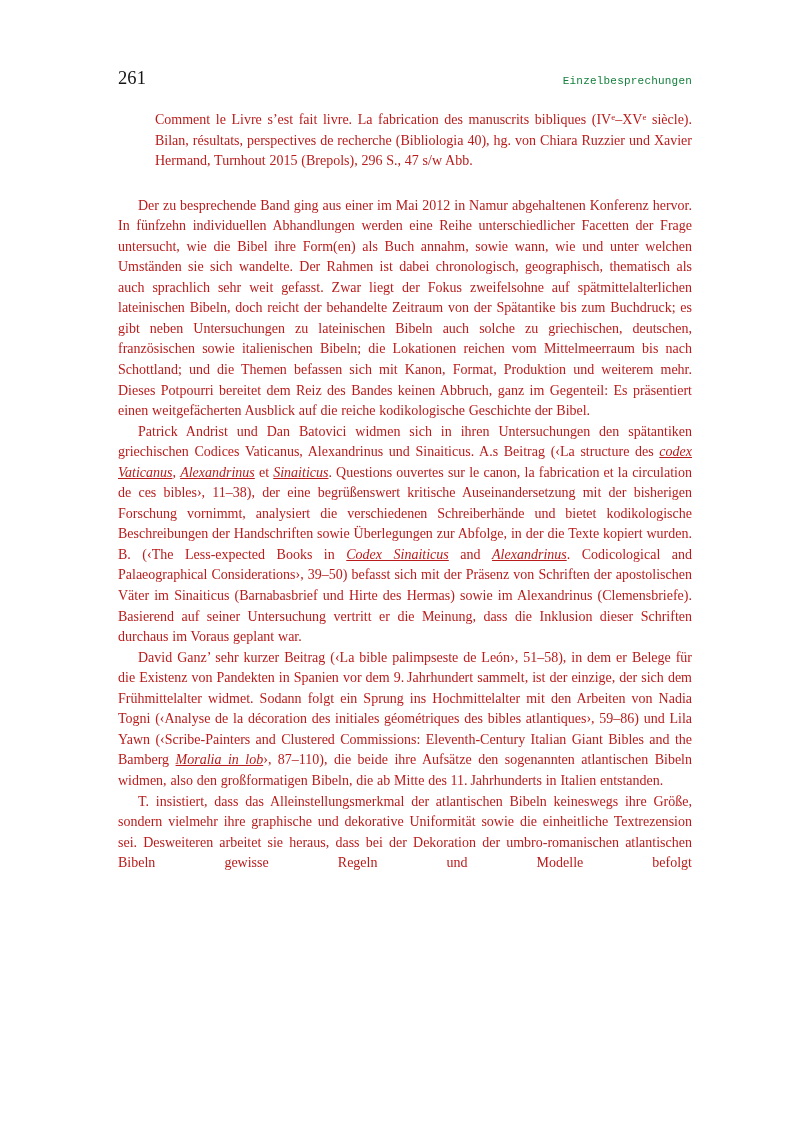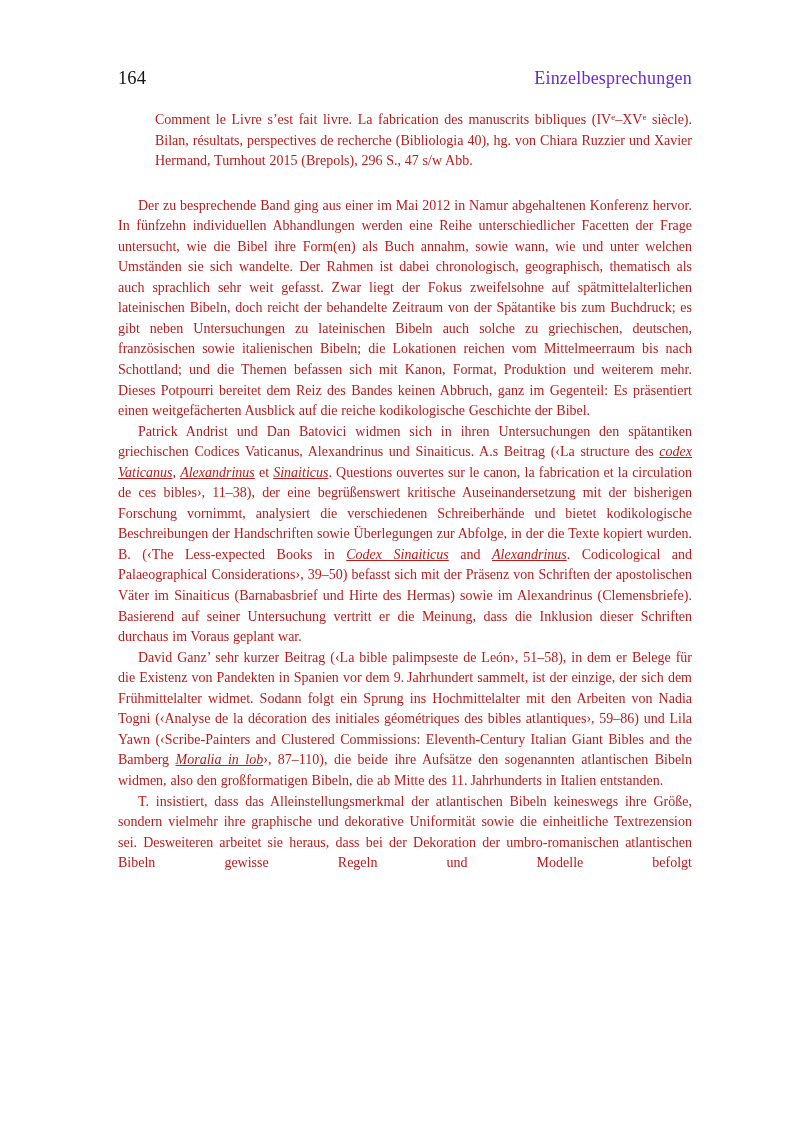--- a/index.html
+++ b/index.html
@@ -37,23 +37,24 @@
     display: flex;
     align-items: baseline;
     justify-content: space-between;
   }
   .folio {
     font-size: 18.5px;
     letter-spacing: 0.1px;
     color: #141414;
   }
   .head-title {
-    font-size: 18px;
+    font-size: 11px;
     letter-spacing: 0.2px;
-    color: #6d28d9;
+    color: #15803d;
+    font-family: Liberation Mono, monospace;
   }
 
   
   .textblock {
     position: absolute;
     left: 118px;
     top: 110px;
     width: 574px;
   }
 
@@ -97,21 +98,21 @@
     width: 100%;
   }
   p.last-line-natural::after { display: none; }
 </style>
 </head>
 <body>
 
 <div class="page">
 
   <div class="running-head">
-    <span class="folio">164</span>
+    <span class="folio">261</span>
     <span class="head-title">Einzelbesprechungen</span>
   </div>
 
   <div class="textblock">
 
     <p class="bib-entry last-line-natural"><span>Comment le Livre s’est fait livre. La fabrication des manuscrits bibliques</span> <span>(IV</span><sup>e</sup><span>–XV</span><sup>e</sup><span> siècle). Bilan, résultats, perspectives de recherche (Bibliologia 40), hg. von Chiara Ruzzier und Xavier Hermand, Turnhout 2015 (Brepols), 296 S., 47 s/w Abb.</span></p>
 
     <div class="gap-after-bib"></div>
 
     <p class="body-par last-line-natural">Der zu besprechende Band ging aus einer im Mai 2012 in Namur abgehaltenen Konferenz hervor. In fünfzehn individuellen Abhandlungen werden eine Reihe unterschiedlicher Facetten der Frage untersucht, wie die Bibel ihre Form(en) als Buch annahm, sowie wann, wie und unter welchen Umständen sie sich wandelte. Der Rahmen ist dabei chronologisch, geographisch, thematisch als auch sprachlich sehr weit gefasst. Zwar liegt der Fokus zweifelsohne auf spätmittelalterlichen lateinischen Bibeln, doch reicht der behandelte Zeitraum von der Spätantike bis zum Buchdruck; es gibt neben Untersuchungen zu lateinischen Bibeln auch solche zu griechischen, deutschen, französischen sowie italienischen Bibeln; die Lokationen reichen vom Mittelmeerraum bis nach Schottland; und die Themen befassen sich mit Kanon, Format, Produktion und weiterem mehr. Dieses Potpourri bereitet dem Reiz des Bandes keinen Abbruch, ganz im Gegenteil: Es präsentiert einen weitgefächerten Ausblick auf die reiche kodikologische Geschichte der Bibel.</p>

